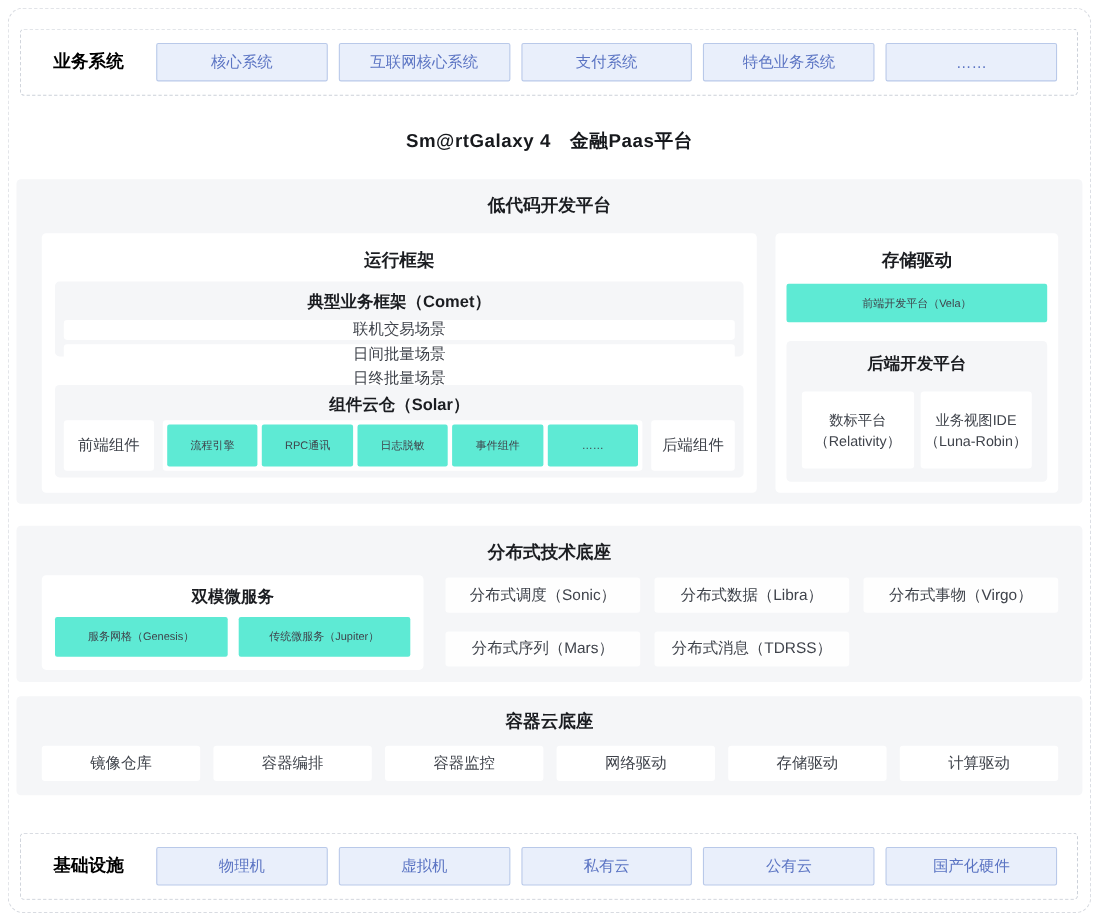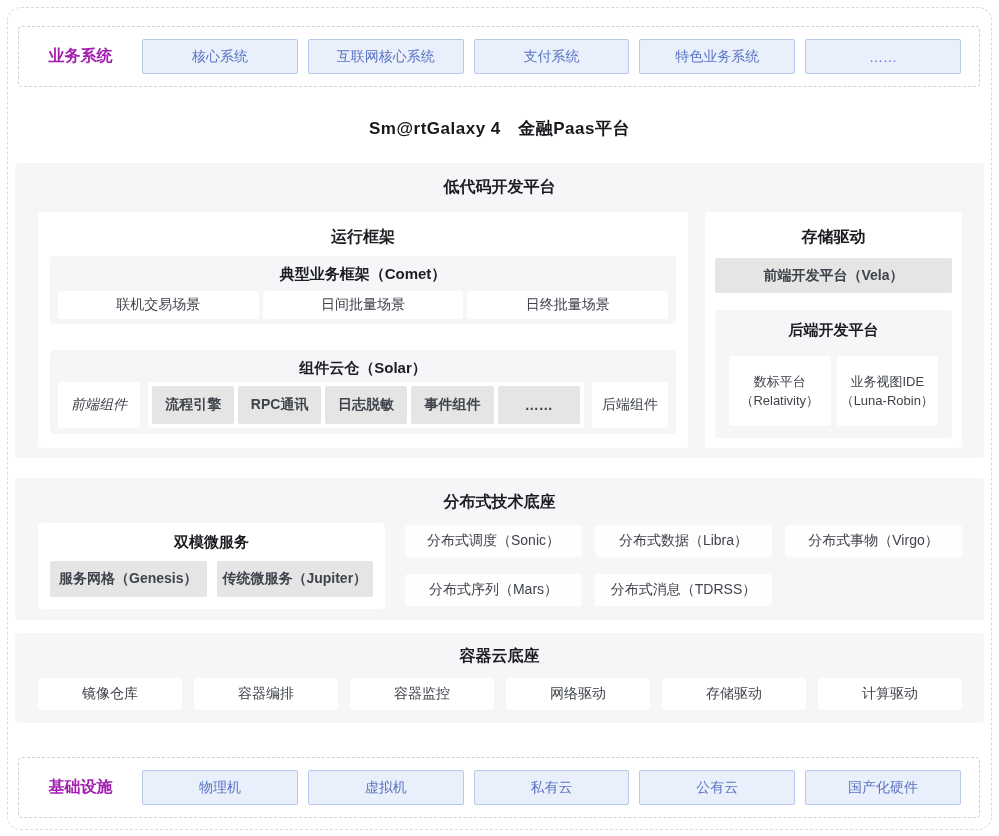--- a/index.html
+++ b/index.html
@@ -11,21 +11,21 @@
   .page-border{
     left:7px;top:7px;width:983px;height:821px;
     border:1px dashed #d8dbe1;border-radius:14px;
   }
   
   .dashed-row{
     border:1px dashed #ccd1d9;border-radius:4px;
     display:flex;align-items:center;
   }
   .row-label{
-    width:123px;text-align:center;font-weight:bold;font-size:16px;color:#a21caf;
+    width:123px;text-align:center;font-weight:bold;font-size:16px;color:#000000;
     flex:0 0 123px;
   }
   .blue-strip{flex:1;display:flex;gap:10px;margin-right:18px;}
   .bluebox{
     flex:1;height:33px;border:1px solid #b9c9e9;background:#e9effb;border-radius:2px;
     display:flex;align-items:center;justify-content:center;
     font-size:14px;color:#5b74c3;
   }
   .main-title{
     left:0;top:117px;width:100%;text-align:center;
@@ -38,23 +38,23 @@
   }
   .sub-title{
     text-align:center;font-weight:bold;font-size:15px;color:#1b1d21;
   }
   .whitebox{
     background:#ffffff;border-radius:3px;
     display:flex;align-items:center;justify-content:center;
     font-size:14px;color:#3f434b;
   }
   .tintedbox{
-    background:#e5e5e5;border-radius:2px;
+    background:#5eead4;border-radius:2px;
     display:flex;align-items:center;justify-content:center;
-    font-size:14px;color:#3f434b;font-weight:bold;
+    font-size:10px;color:#3f434b;
   }
   .solar-row{display:flex;gap:8px;}
   .solar-wrap{flex:1;background:#fff;border-radius:3px;padding:4px;display:flex;gap:4px;}
   .solar-wrap .tintedbox{flex:1;}
   .dist-grid{
     display:grid;grid-template-columns:repeat(3,1fr);
     column-gap:13px;row-gap:17px;
   }
   .dist-grid .whitebox{height:32px;background:#fefefe;}
   .two-line{flex:1;flex-direction:column;line-height:1.5;font-size:13px;text-align:center;}
@@ -82,31 +82,31 @@
   <div class="abs main-title">Sm@rtGalaxy 4　金融Paas平台</div>
 
   <div class="abs panel-gray" style="left:15px;top:163px;width:969px;height:295px;">
     <div class="sec-title" style="padding-top:14px;">低代码开发平台</div>
 
     <div class="abs panel-white" style="left:23px;top:49px;width:650px;height:236px;">
       <div class="sec-title" style="padding-top:15px;">运行框架</div>
 
       <div class="abs panel-gray" style="left:12px;top:44px;width:626px;height:68px;">
         <div class="sub-title" style="padding-top:9px;">典型业务框架（Comet）</div>
-        <div class="abs" style="left:8px;right:8px;top:35px;height:28px;display:flex;gap:4px;">
+        <div class="abs" style="left:8px;right:8px;top:35px;height:28px;display:flex;gap:4px;flex-direction:column;">
           <div class="whitebox" style="flex:1;">联机交易场景</div>
           <div class="whitebox" style="flex:1;">日间批量场景</div>
           <div class="whitebox" style="flex:1;">日终批量场景</div>
         </div>
       </div>
 
       <div class="abs panel-gray" style="left:12px;top:138px;width:626px;height:84px;">
         <div class="sub-title" style="padding-top:9px;">组件云仓（Solar）</div>
         <div class="abs solar-row" style="left:8px;right:8px;top:32px;height:46px;">
-          <div class="whitebox" style="flex:0 0 82px;font-style:italic;">前端组件</div>
+          <div class="whitebox" style="flex:0 0 82px;">前端组件</div>
           <div class="solar-wrap">
             <div class="tintedbox">流程引擎</div>
             <div class="tintedbox">RPC通讯</div>
             <div class="tintedbox">日志脱敏</div>
             <div class="tintedbox">事件组件</div>
             <div class="tintedbox">……</div>
           </div>
           <div class="whitebox" style="flex:0 0 76px;">后端组件</div>
         </div>
       </div>

